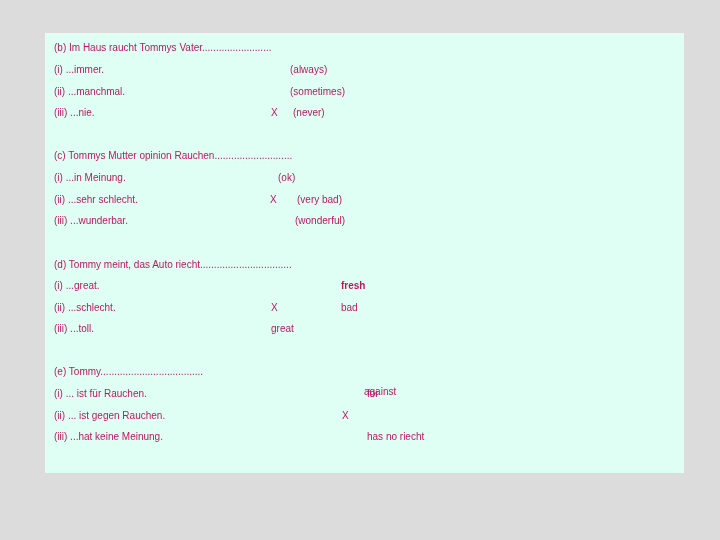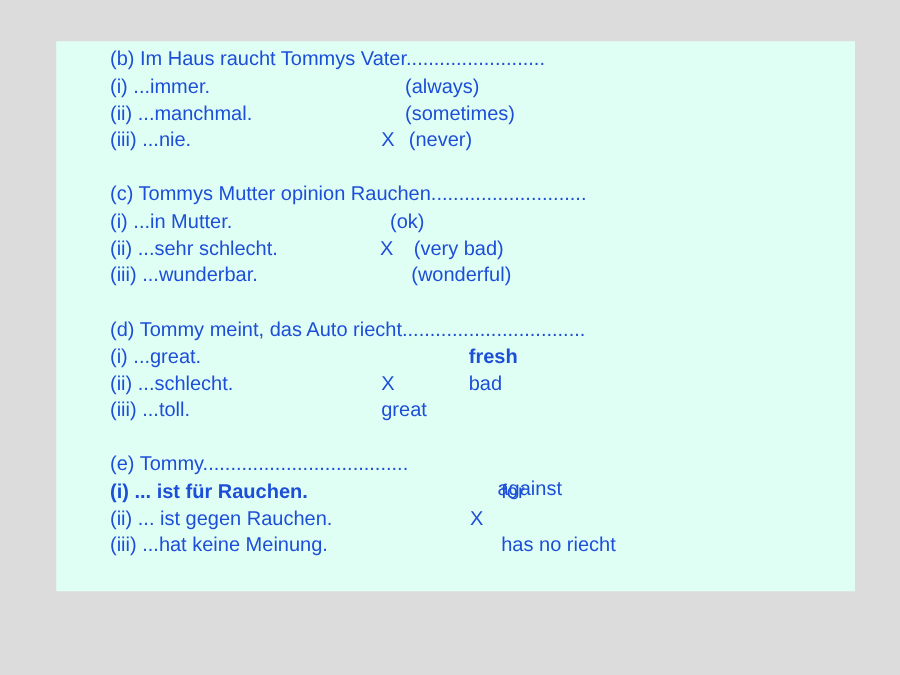--- a/index.html
+++ b/index.html
@@ -17,59 +17,58 @@
     .slide-box {
       position: absolute;
       left: 45px;
       top: 33px;
       width: 639px;
       height: 440px;
       background: #e0fff4;
     }
     .line {
       position: absolute;
-      font-size: 16px;
+      font-size: 10px;
       line-height: 20px;
-      color: #1d4ed8;
+      color: #be185d;
       white-space: pre;
-      margin-left: 34px;
     }
   </style>
 </head>
 <body>
 
 <div class="slide-box"></div>
 
 <div class="line" style="left:54px;top:38px;">(b) Im Haus raucht Tommys Vater.........................</div>
 <div class="line" style="left:54px;top:60px;">(i) ...immer.</div>
 <div class="line" style="left:290px;top:60px;">(always)</div>
 <div class="line" style="left:54px;top:82px;">(ii) ...manchmal.</div>
 <div class="line" style="left:290px;top:82px;">(sometimes)</div>
 <div class="line" style="left:54px;top:103px;">(iii) ...nie.</div>
 <div class="line" style="left:271px;top:103px;">X</div>
 <div class="line" style="left:293px;top:103px;">(never)</div>
 
 <div class="line" style="left:54px;top:146px;">(c) Tommys Mutter opinion Rauchen............................</div>
 <div class="line" style="left:278px;top:168px;">(ok)</div>
-<div class="line" style="left:54px;top:168px;">(i) ...in Mutter.</div>
+<div class="line" style="left:54px;top:168px;">(i) ...in Meinung.</div>
 <div class="line" style="left:54px;top:190px;">(ii) ...sehr schlecht.</div>
 <div class="line" style="left:270px;top:190px;">X</div>
 <div class="line" style="left:297px;top:190px;">(very bad)</div>
 <div class="line" style="left:54px;top:211px;">(iii) ...wunderbar.</div>
 <div class="line" style="left:295px;top:211px;">(wonderful)</div>
 
 <div class="line" style="left:54px;top:255px;">(d) Tommy meint, das Auto riecht.................................</div>
 <div class="line" style="left:54px;top:276px;">(i) ...great.</div>
 <div class="line" style="left:341px;top:276px;font-weight:bold;">fresh</div>
 <div class="line" style="left:54px;top:298px;">(ii) ...schlecht.</div>
 <div class="line" style="left:271px;top:298px;">X</div>
 <div class="line" style="left:341px;top:298px;">bad</div>
 <div class="line" style="left:54px;top:319px;">(iii) ...toll.</div>
 <div class="line" style="left:271px;top:319px;">great</div>
 
 <div class="line" style="left:54px;top:362px;">(e) Tommy.....................................</div>
-<div class="line" style="left:54px;top:384px;font-weight:bold;">(i) ... ist für Rauchen.</div>
+<div class="line" style="left:54px;top:384px;">(i) ... ist für Rauchen.</div>
 <div class="line" style="left:367px;top:384px;">for</div>
 <div class="line" style="left:54px;top:406px;">(ii) ... ist gegen Rauchen.</div>
 <div class="line" style="left:342px;top:406px;">X</div>
 <div class="line" style="left:364px;top:382px;">against</div>
 <div class="line" style="left:54px;top:427px;">(iii) ...hat keine Meinung.</div>
 <div class="line" style="left:367px;top:427px;">has no riecht</div>
 
 </body></html>

